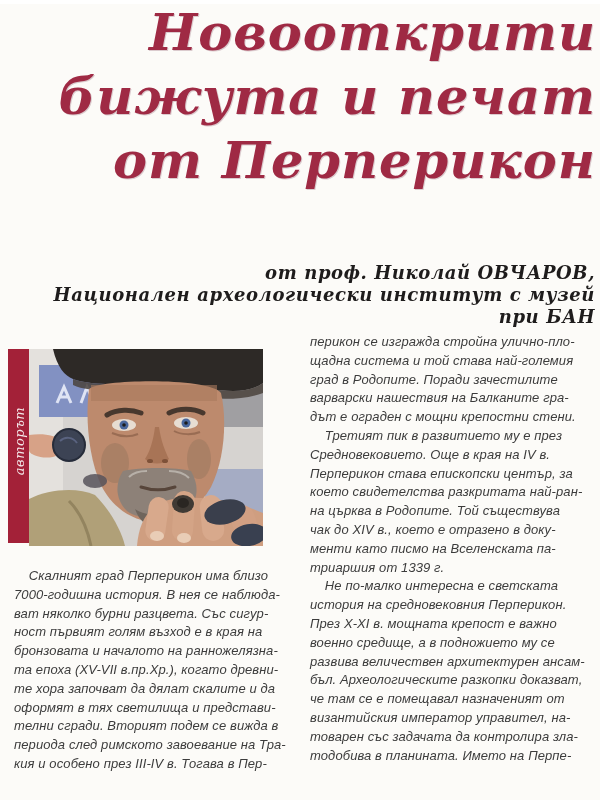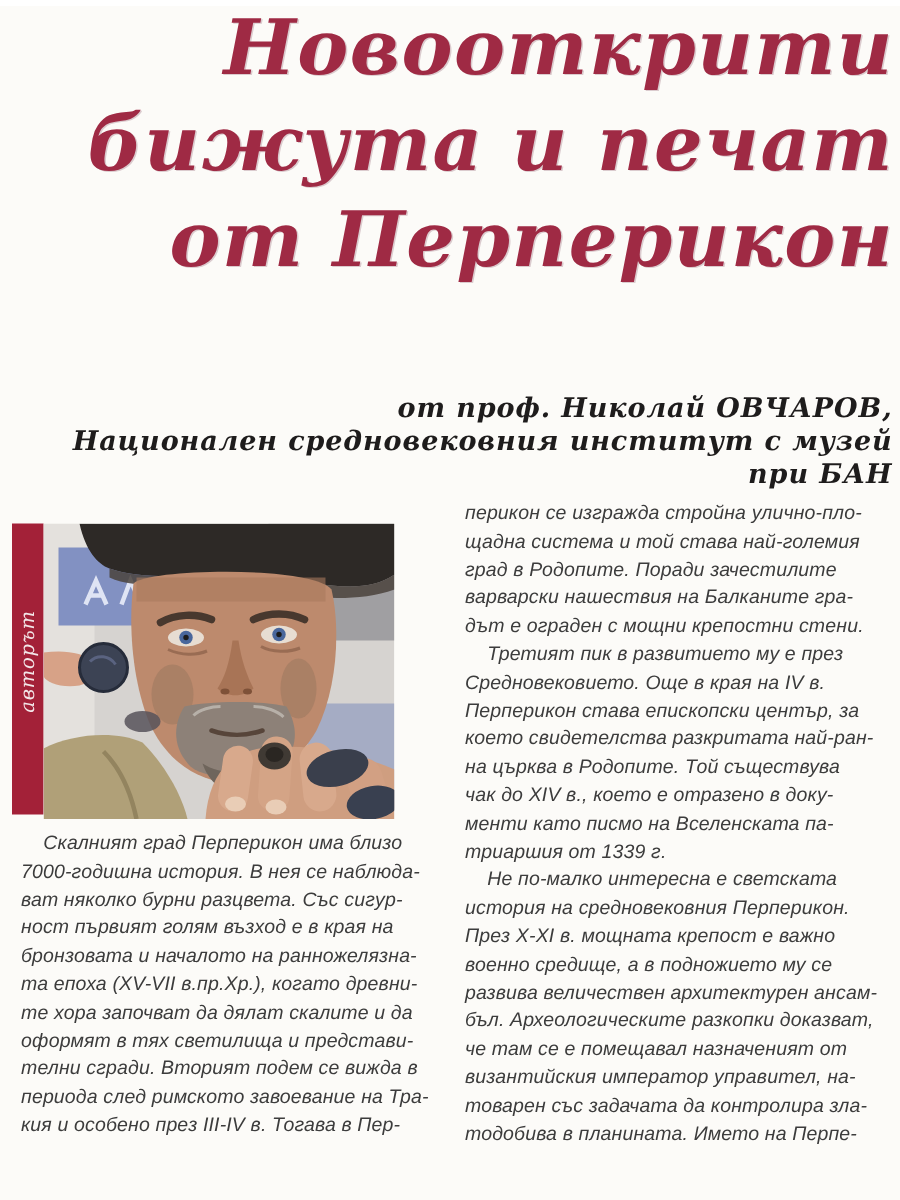--- a/index.html
+++ b/index.html
@@ -84,21 +84,21 @@
   .photo svg { display: block; width: 100%; height: 100%; }
   .col {
     position: absolute;
     font-size: 13px;
     line-height: 18.8px;
     color: var(--text);
     white-space: pre-wrap;
     letter-spacing: 0.1px;
     font-style: italic;
   }
-  .col-left  { left: 14px;  top: 549px; width: 296px; }
+  .col-left  { left: 14px;  top: 563px; width: 296px; }
   .col-right { left: 310px; top: 329px; width: 290px; }
   .footer {
     position: absolute;
     top: 766px;
     left: 0;
     right: 0;
     text-align: center;
     color: var(--footer);
     font-family: "DejaVu Serif", serif;
   }
@@ -115,21 +115,21 @@
 </head>
 <body>
 
 <div class="page">
 
   <h1 class="title">Новооткрити
 бижута и печат
 от Перперикон</h1>
 
   <div class="byline">от проф. Николай ОВЧАРОВ,
-Национален средновековния институт с музей при БАН</div>
+Национален археологически институт с музей при БАН</div>
 
   <div class="author-tab">
     <span class="tab-label">авторът</span>
   </div>
 
   <figure class="photo">
     <svg viewBox="0 0 234 197" preserveAspectRatio="none" xmlns="http://www.w3.org/2000/svg">
 
       <rect width="234" height="197" fill="#d6d3d0"></rect>
       <rect x="0" width="34" height="197" fill="#e4e1dd"></rect>

